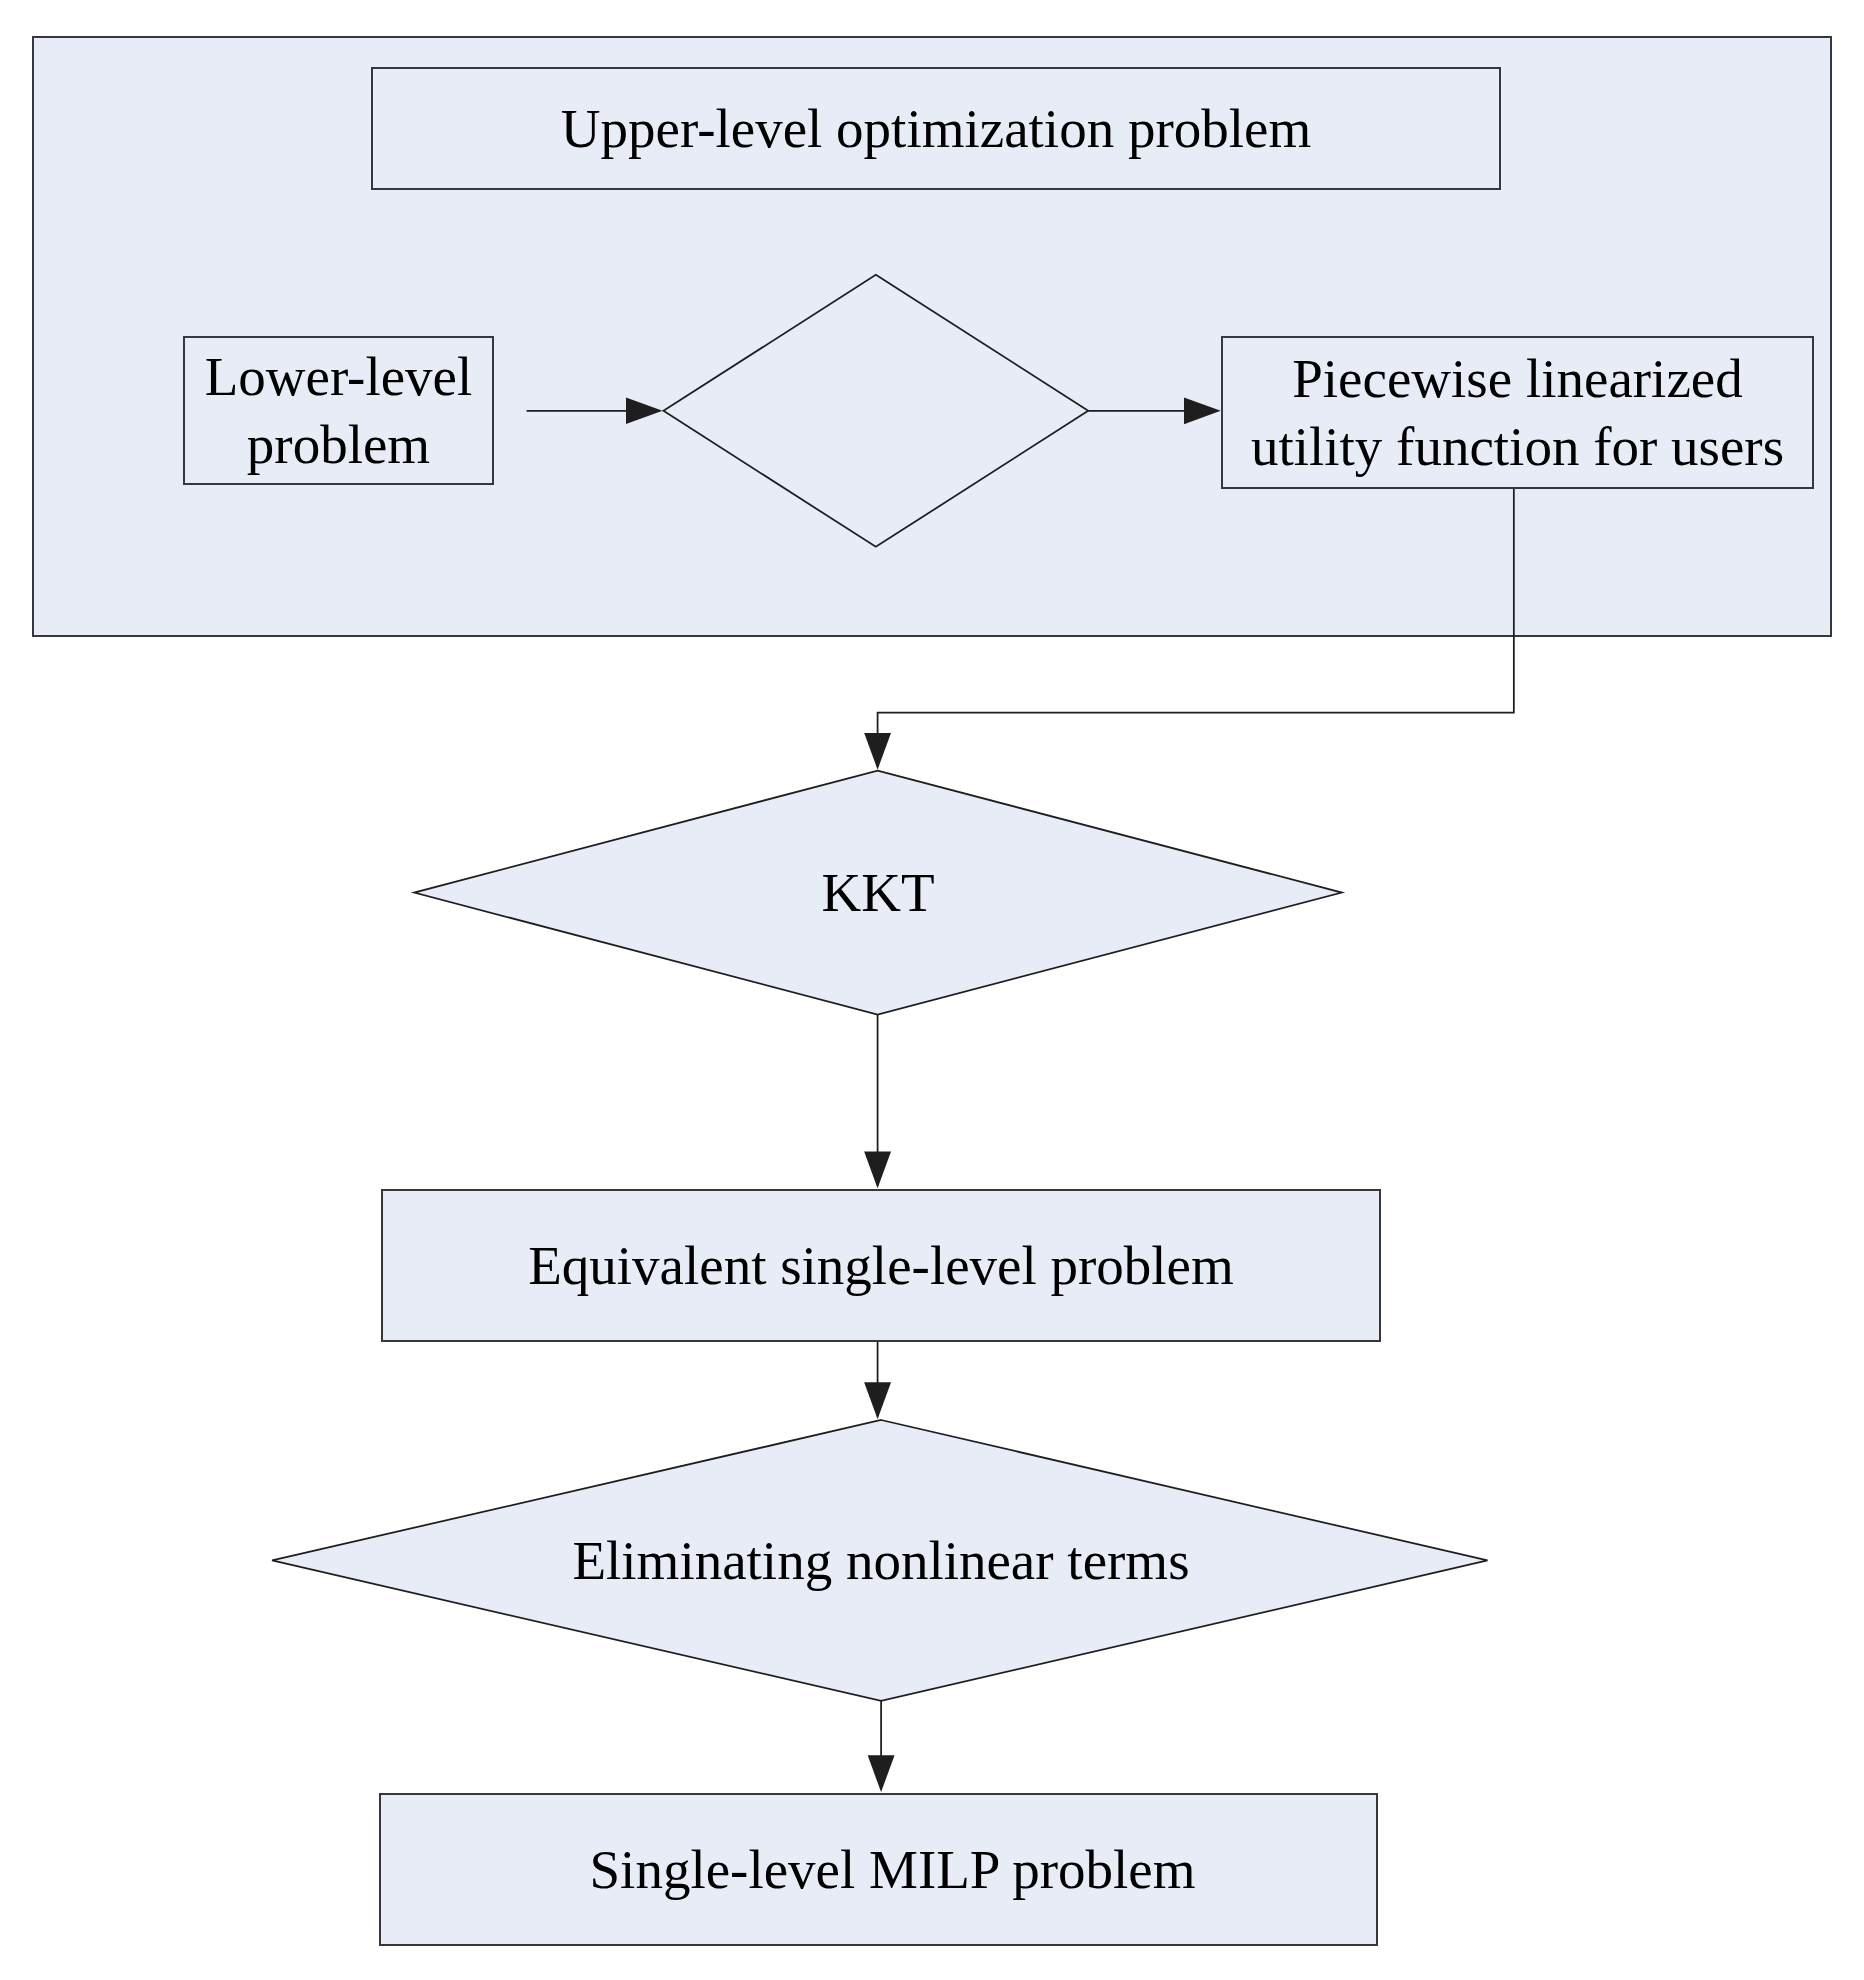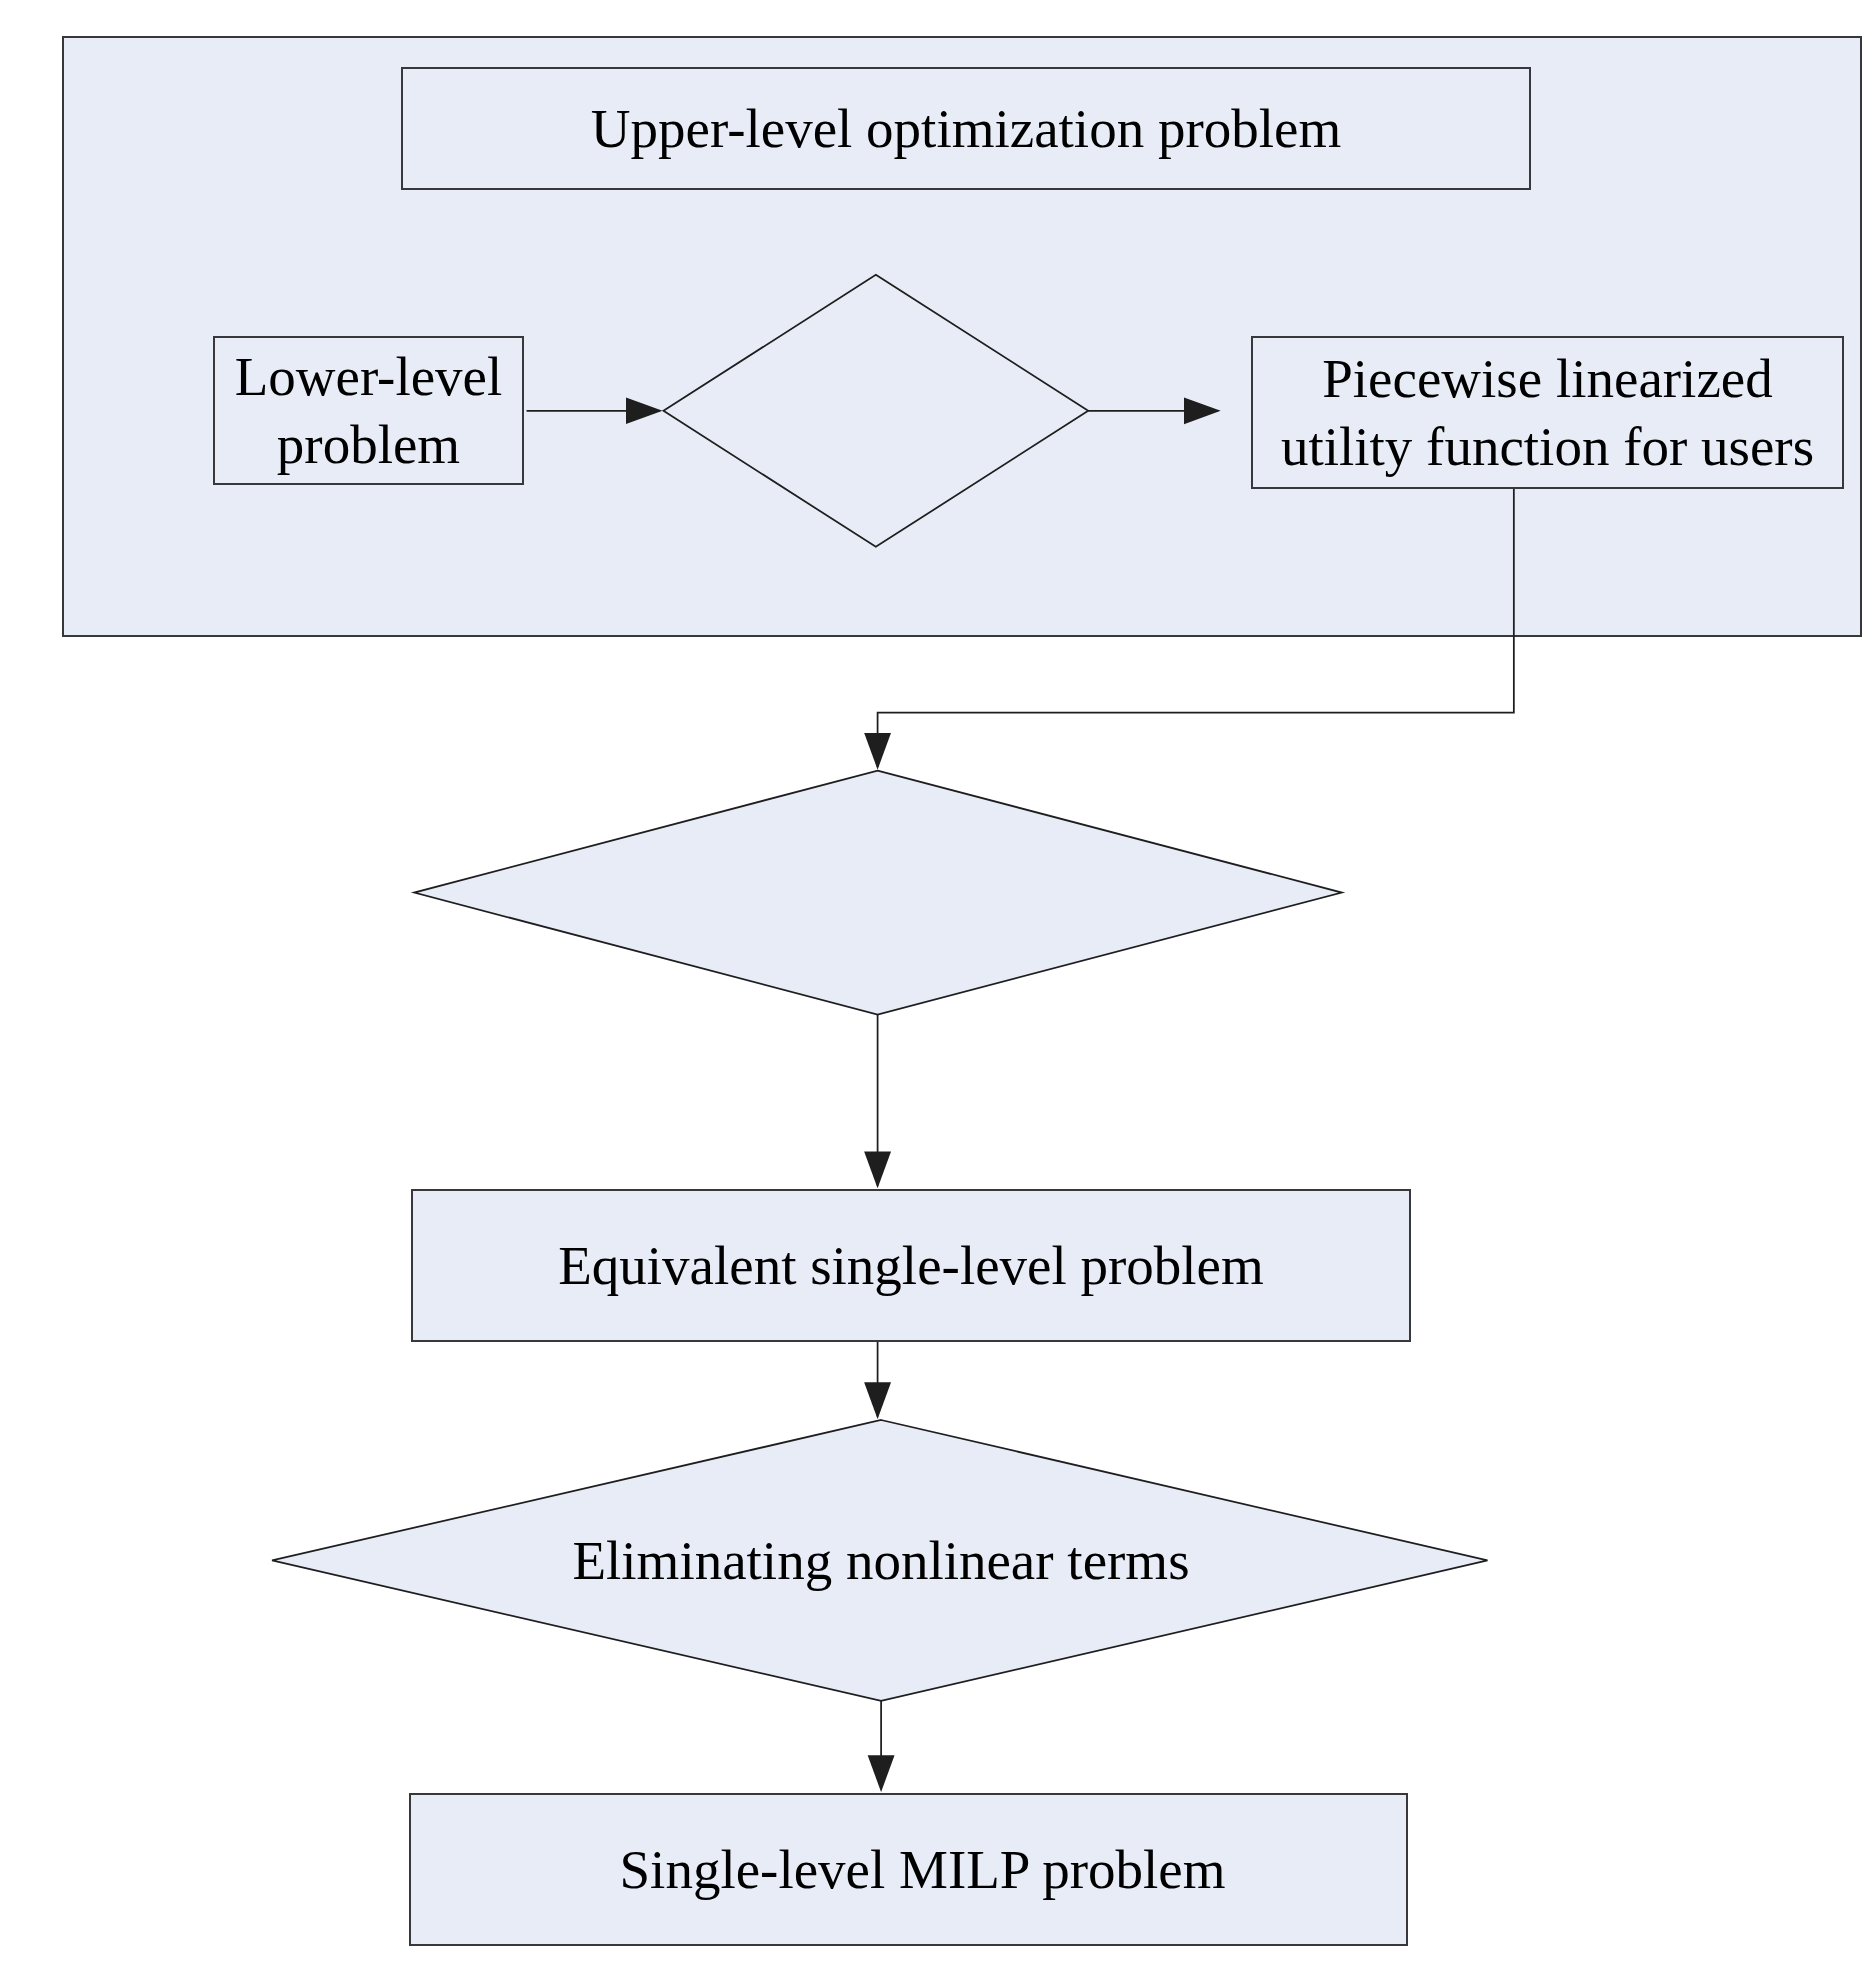--- a/index.html
+++ b/index.html
@@ -19,21 +19,20 @@
   }
   .box {
     position: absolute;
     box-sizing: border-box;
     background: #E7ECF6;
     border: 2.6px solid #38383C;
     display: flex;
     align-items: center;
     justify-content: center;
     text-align: center;
-    margin-left: 30px;
   }
   .box .lbl {
     line-height: 1.22;
   }
   .outer-box {
     left: 32px;
     top: 36px;
     width: 1800px;
     height: 601px;
   }
@@ -113,16 +112,17 @@
   </div>
 
   <div class="box equiv-box">
     <span class="lbl">Equivalent single-level problem</span>
   </div>
 
   <div class="box milp-box">
     <span class="lbl">Single-level MILP problem</span>
   </div>
 
+  <div class="diamond-label kkt-label">KKT</div>
   <div class="diamond-label el-label">Eliminating nonlinear terms</div>
 
 </div>
 
 
 </body></html>

